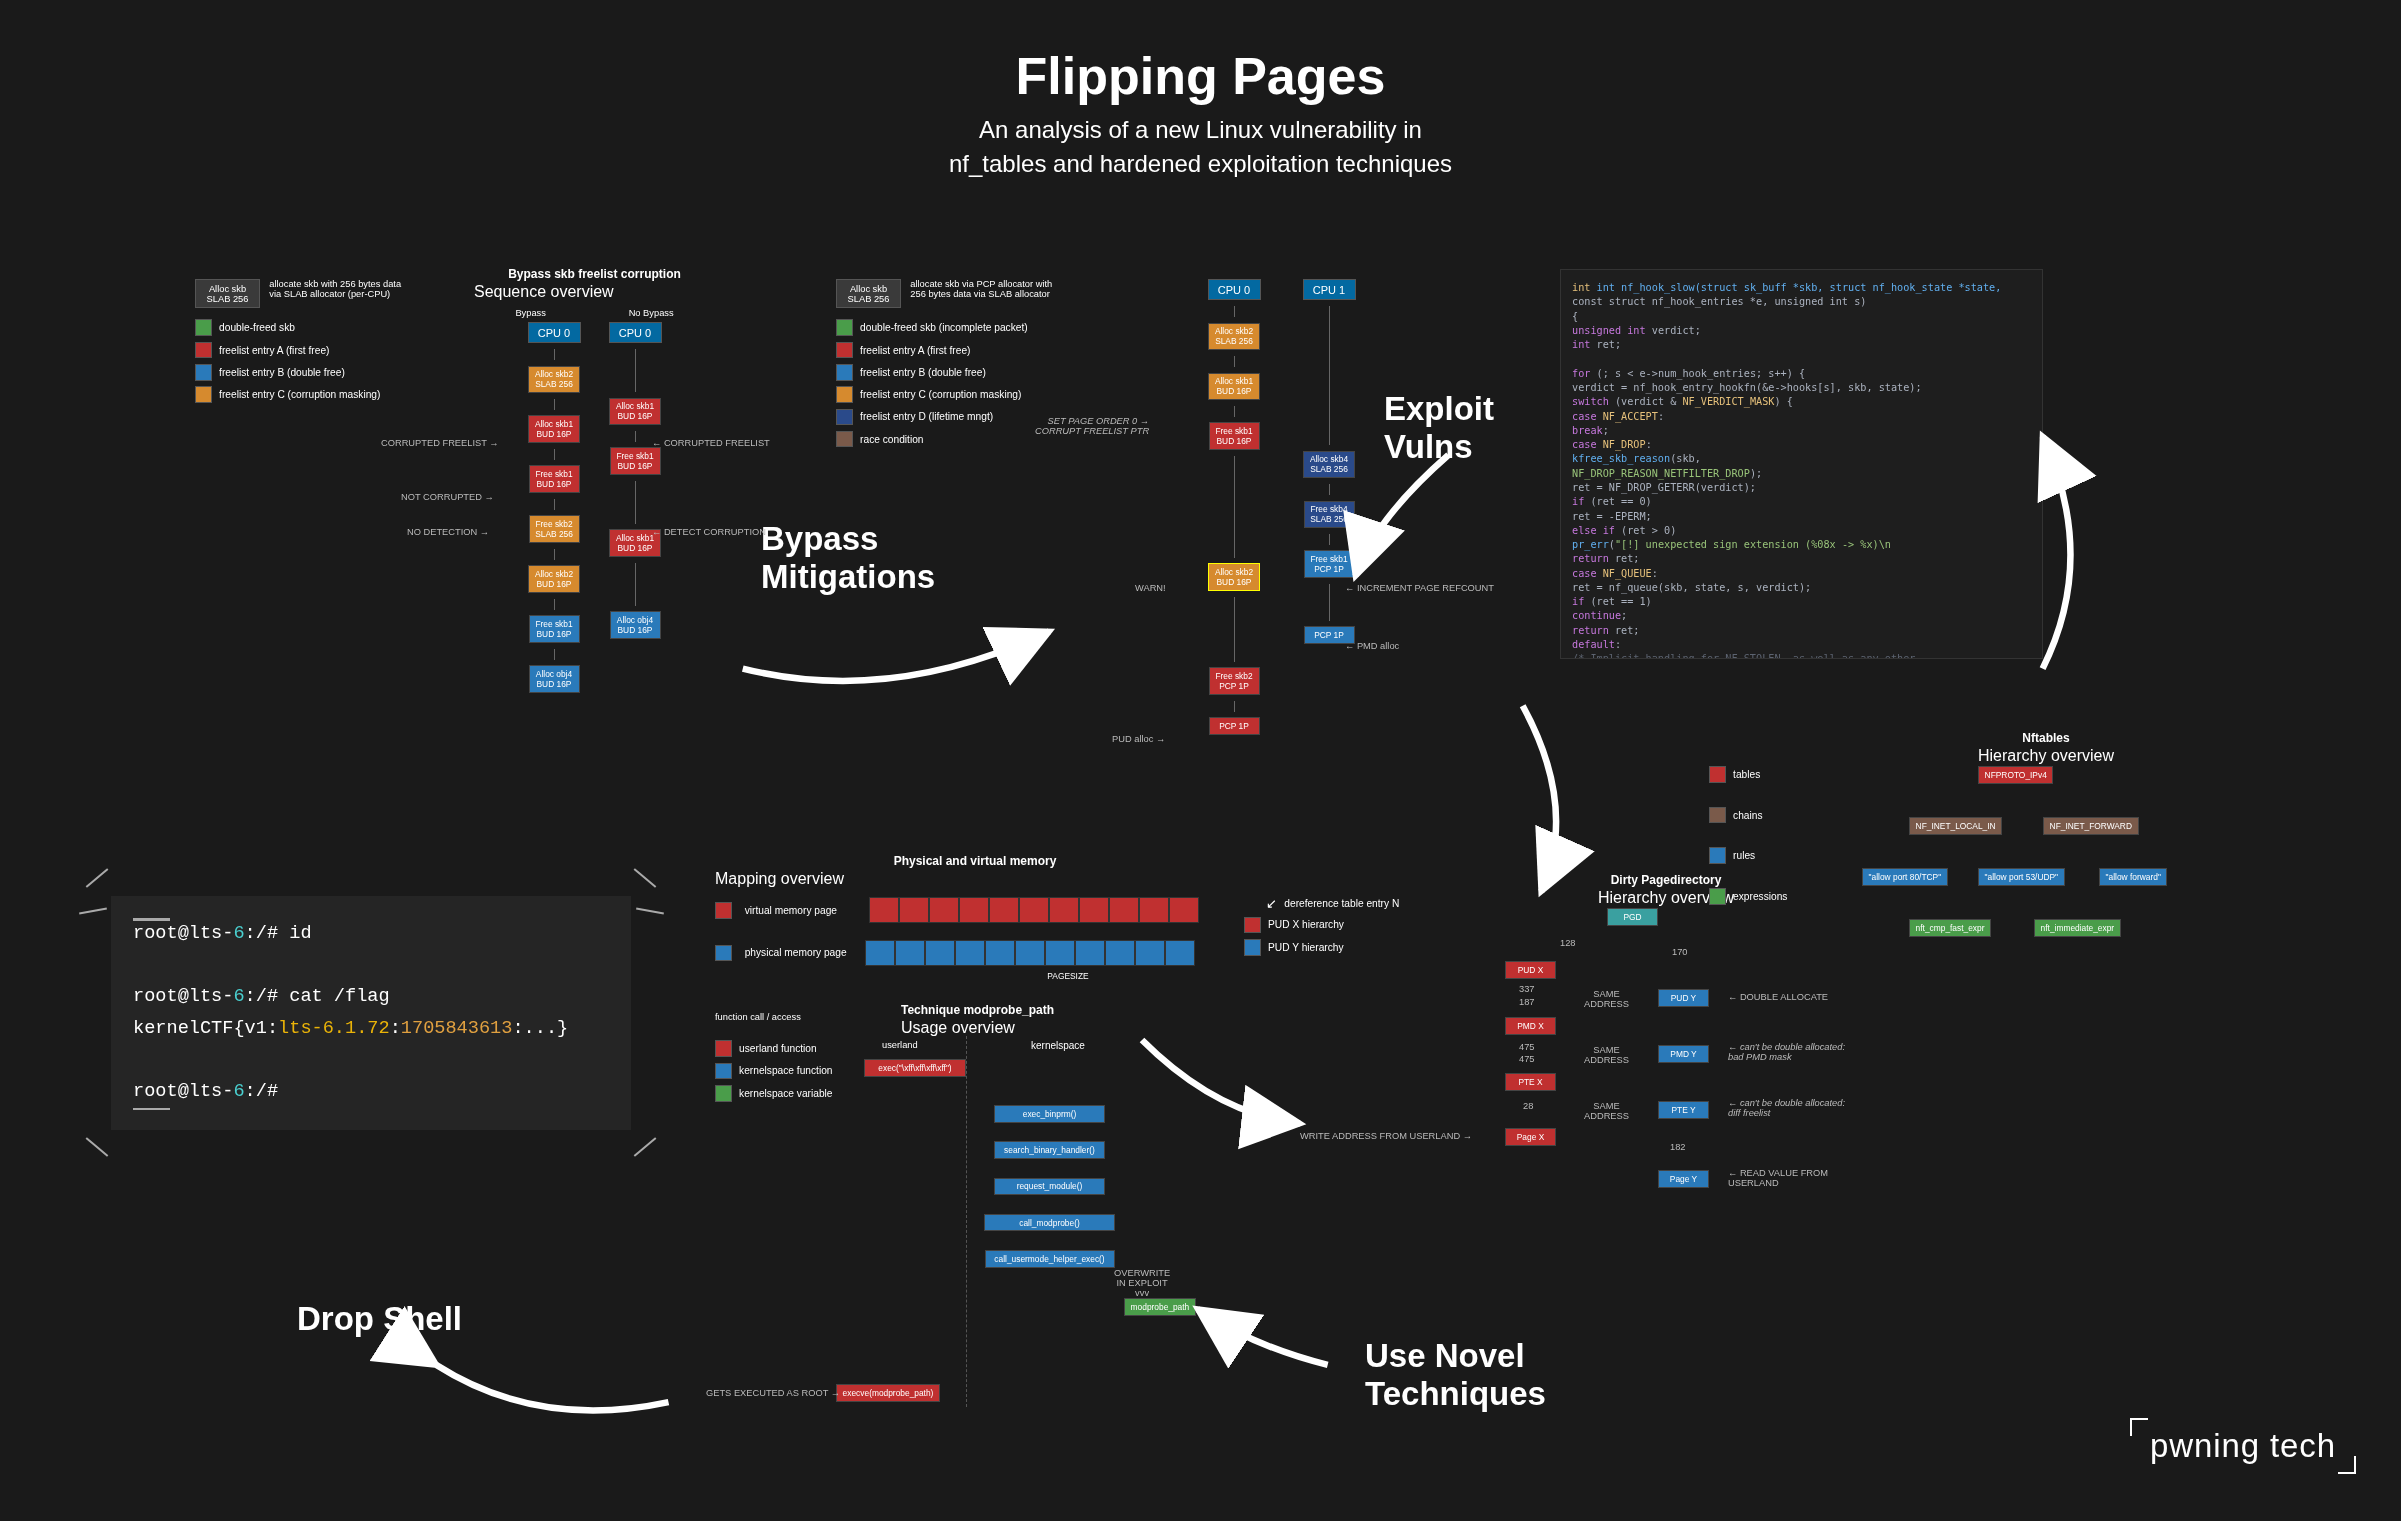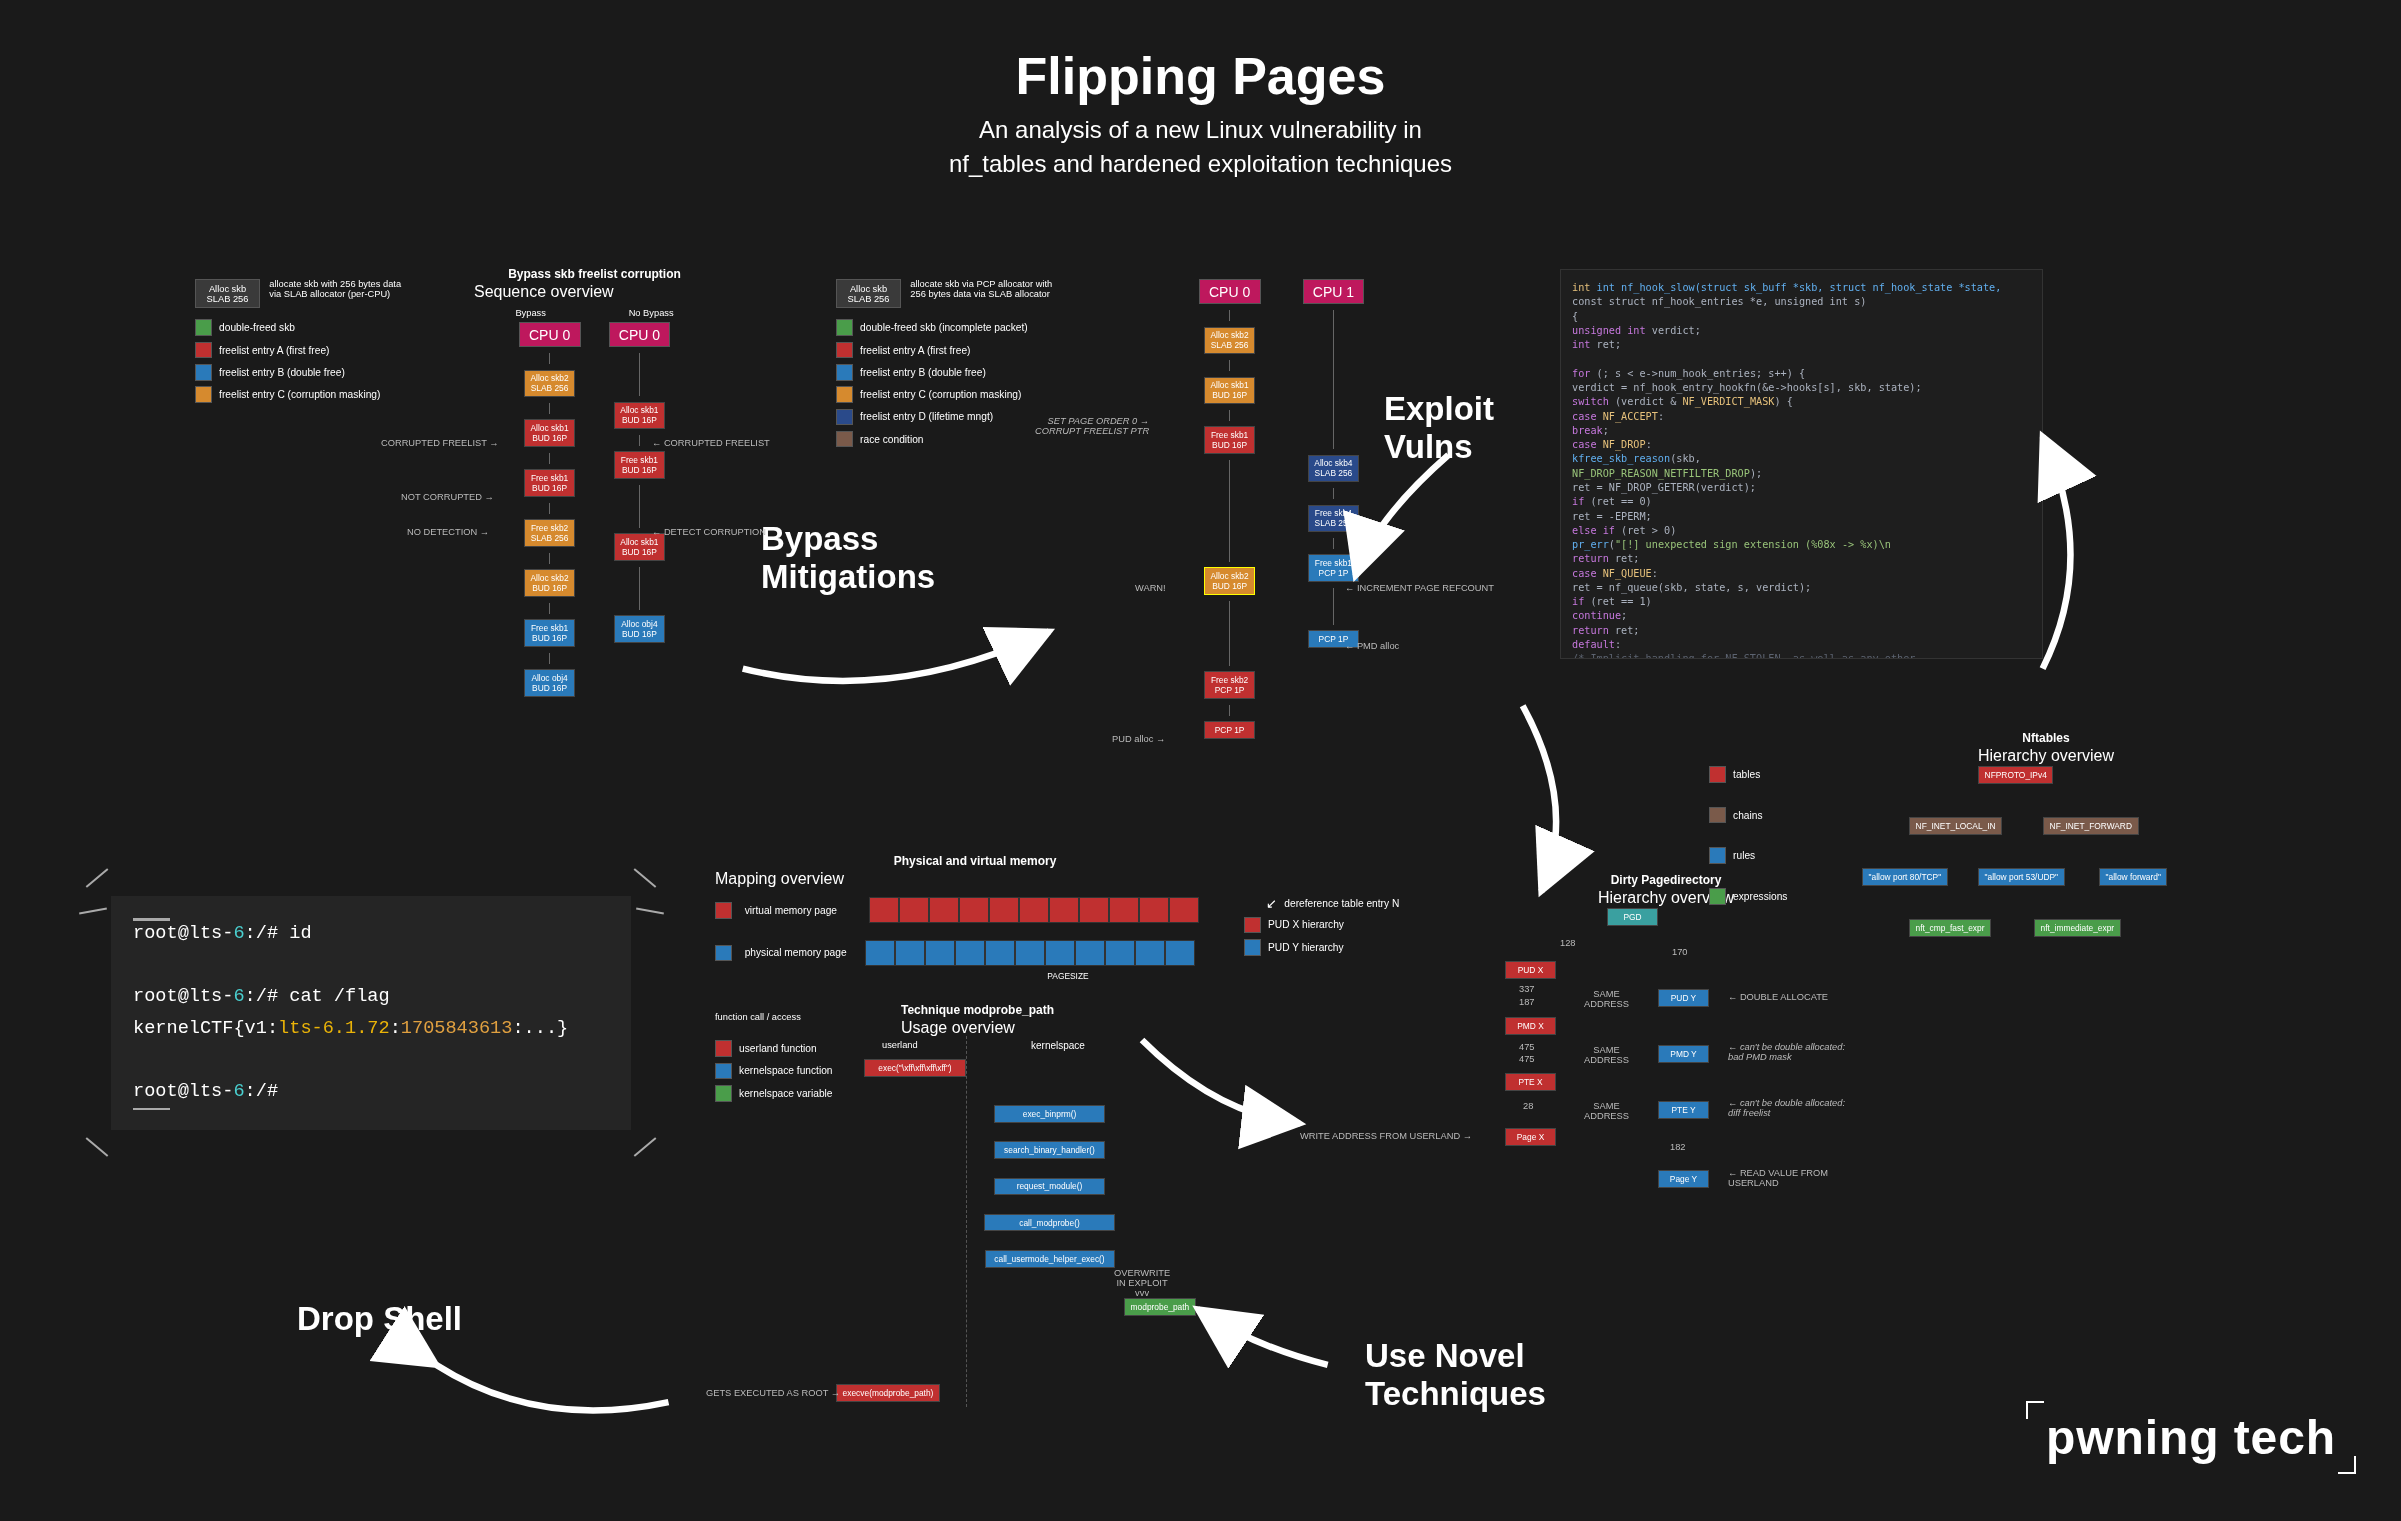--- a/index.html
+++ b/index.html
@@ -1,37 +1,37 @@
 <!DOCTYPE html>
 <html style="font-size:15px"><head>
 <meta charset="utf-8">
 <style>
 *{margin:0;padding:0;box-sizing:border-box}
 body{background:#1a1a1a;color:#fff;font-family:Helvetica,Arial,sans-serif;width:2401px;height:1521px;position:relative;overflow:hidden}
 .title{position:absolute;left:50%;top:46px;transform:translateX(-50%);text-align:center}
 .title h1{font-size:52px;font-weight:700;margin-bottom:7.4px}
 .title p{font-size:24px;font-weight:400;line-height:1.4}
-.brand{position:absolute;right:65px;bottom:56px;font-size:48px;font-weight:700;letter-spacing:0.9px}
+.brand{position:absolute;right:65px;bottom:56px;font-size:33px;font-weight:400;letter-spacing:0.9px}
 .brand::before{content:'';position:absolute;left:-20.4px;top:-9.3px;width:16.7px;height:16.7px;border-top:2.8px solid #fff;border-left:2.8px solid #fff}
 .brand::after{content:'';position:absolute;right:-20.4px;bottom:-9.3px;width:16.7px;height:16.7px;border-bottom:2.8px solid #fff;border-right:2.8px solid #fff}
 
 .panel{position:absolute;font-size:10.2px}
 .panel-title{text-align:center;font-size:12px;font-weight:700;margin-bottom:1.9px}
 .panel-sub{text-align:left;font-size:16px;margin-bottom:7.4px}
 
 .box{border:0.9px solid #333;padding:3.7px 7.4px;font-size:9.3px;text-align:center;display:inline-block;min-width:56px}
 .green{background:#4a9d4a;border-color:#2d6d2d}
 .red{background:#c03030;border-color:#801818}
 .blue{background:#2a7aba;border-color:#1a4a7a}
 .orange{background:#d68a2e;border-color:#8a5a1e}
 .teal{background:#3aa0a0;border-color:#1a6a6a}
 .darkblue{background:#2a4a8a;border-color:#1a2a5a}
 .brown{background:#7a5a4a;border-color:#4a3a2a}
 .grey{background:#3a3a3a;border-color:#555}
-.cpu{background:#be185d;border:0.9px solid #555;padding:3.7px 9.3px;font-size:14px}
+.cpu{background:#0369a1;border:0.9px solid #555;padding:3.7px 9.3px;font-size:11px}
 
 .legend-row{display:flex;align-items:center;gap:7.4px;margin-bottom:5.6px}
 .swatch{width:16.7px;height:16.7px;border:0.9px solid #555}
 .legend-txt{font-size:10.2px}
 
 .col{display:flex;flex-direction:column;align-items:center;gap:5.6px}
 .vline{width:0.9px;background:#666;height:11px}
 
 .step-label{position:absolute;font-size:33px;font-weight:700;color:#fff;text-align:left;line-height:1.15}
 

